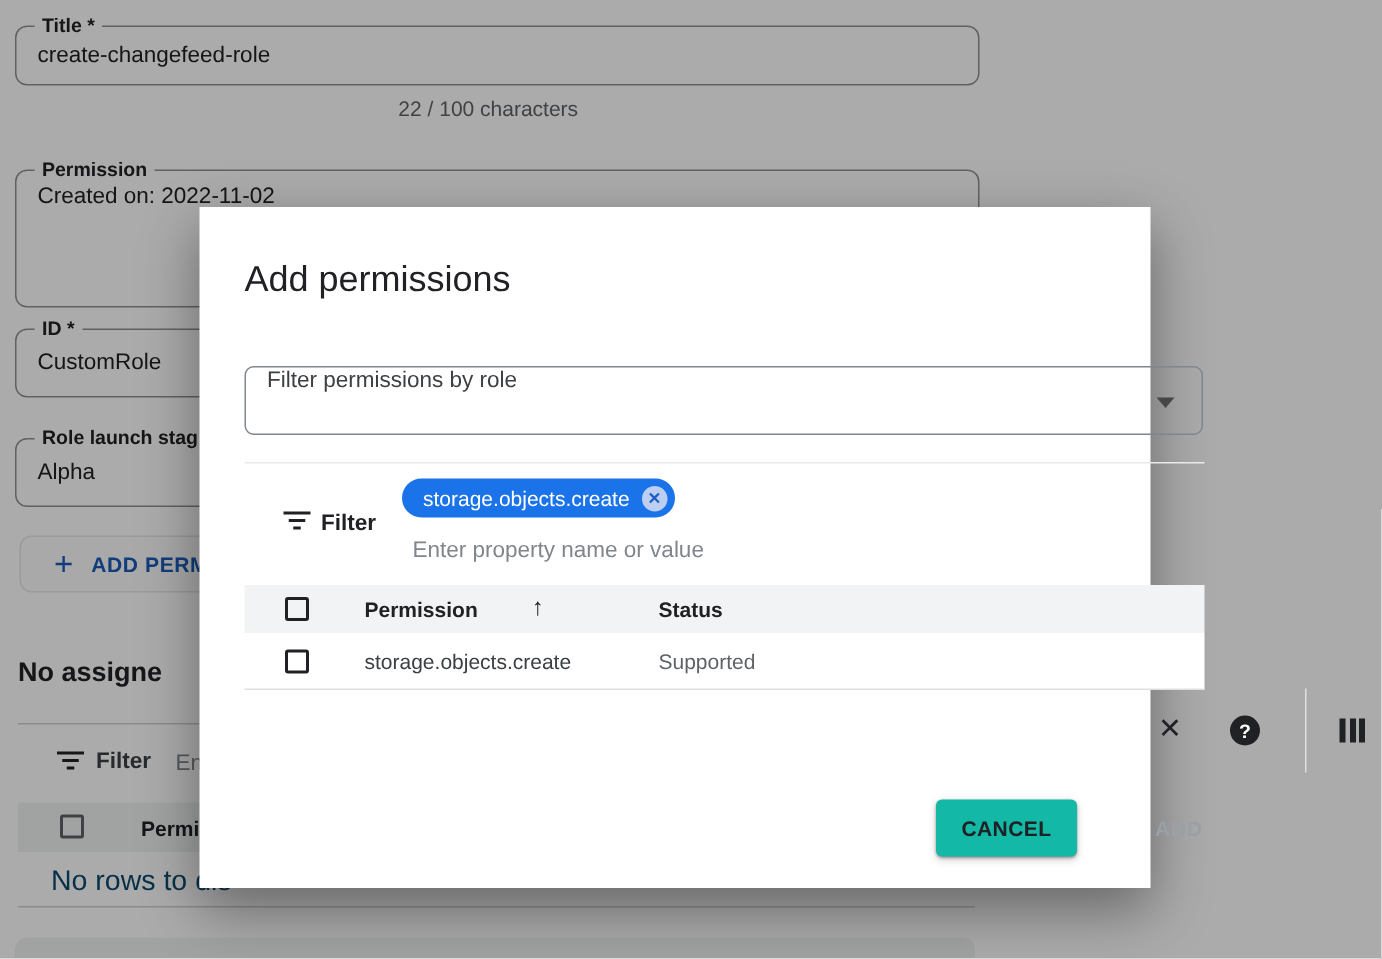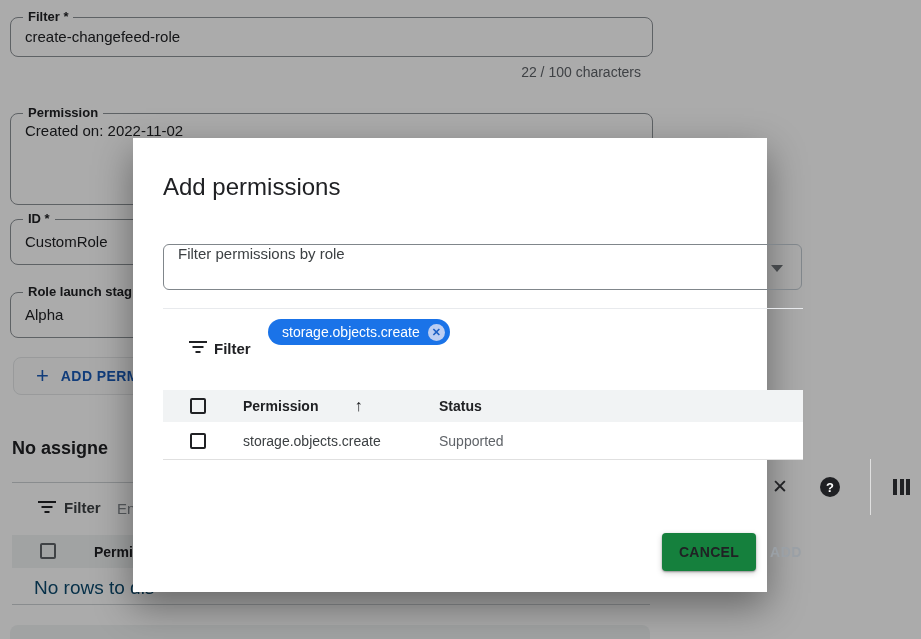--- a/index.html
+++ b/index.html
@@ -4,21 +4,21 @@
 <style>
   html,body{margin:0;padding:0;background:#e8e8e8;}
   *{box-sizing:border-box;font-family:"Liberation Sans",sans-serif;}
   .stage{position:relative;width:921px;height:639px;overflow:hidden;background:#ffffff;}
 
   
   .field{position:absolute;border:1px solid #8d9297;border-radius:8px;background:#fff;}
   .field .flabel{position:absolute;top:-9px;left:12px;background:#fff;padding:0 5px;
     font-size:13px;font-weight:bold;color:#202124;white-space:nowrap;}
   .field .fvalue{position:absolute;left:14px;font-size:15px;color:#202124;white-space:nowrap;}
-  .char-counter{position:absolute;top:64px;left:10px;width:631px;text-align:right;
+  .char-counter{position:absolute;top:64px;left:10px;width:631px;text-align:center;
     font-size:14px;color:#5f6368;}
   .add-perm-btn{position:absolute;left:13px;top:357px;width:300px;height:38px;
     background:#fdfdfd;border:1px solid #e4e6e8;border-radius:8px;display:flex;
     align-items:center;color:#1a5bb8;}
   .add-perm-btn .plus{font-size:22px;font-weight:normal;margin-left:22px;line-height:1;}
   .add-perm-btn .lbl{font-size:14px;font-weight:bold;letter-spacing:.4px;margin-left:12px;}
   .bg-heading{position:absolute;left:12px;top:438px;font-size:18px;font-weight:bold;color:#202124;}
   .hr{position:absolute;height:1px;background:#cdd1d4;}
   .bg-filter-label{position:absolute;left:64px;top:499px;font-size:15px;font-weight:bold;color:#3c4043;}
   .bg-filter-ph{position:absolute;left:117px;top:500px;font-size:15px;color:#80868b;}
@@ -72,33 +72,33 @@
   .m-row{position:absolute;left:30px;top:284px;width:640px;height:38px;border-bottom:1px solid #e0e0e0;
     display:flex;align-items:center;background:#fff;}
   .cell-check{width:80px;padding-left:27px;}
   .cell-perm{width:196px;display:flex;align-items:center;}
   .cell-status{flex:1;}
   .m-thead .cell-perm,.m-thead .cell-status{font-size:14px;font-weight:bold;color:#202124;gap:20px;}
   .sort-arrow{font-size:16px;font-weight:bold;color:#202124;margin-left:16px;}
   .m-row .cell-perm{font-size:14px;color:#3c4043;}
   .m-row .cell-status{font-size:14px;color:#5f6368;}
 
-  .btn-cancel{position:absolute;left:529px;top:395px;width:94px;height:38px;background:#15803d;
+  .btn-cancel{position:absolute;left:491px;top:395px;width:94px;height:38px;background:#14b8a6;
     border:none;border-radius:4px;box-shadow:0 1px 2px rgba(0,0,0,.35),0 2px 6px rgba(0,0,0,.18);
     font-size:14px;font-weight:bold;letter-spacing:.3px;color:#202124;cursor:pointer;}
   .btn-add{position:absolute;left:618px;top:395px;width:70px;height:38px;background:transparent;
     border:none;font-size:14px;font-weight:bold;letter-spacing:.5px;color:#9aa0a6;}
 </style>
 </head>
 <body>
 
 <div class="stage">
 
   <div class="field" style="left:10px;top:17px;width:643px;height:40px;">
-    <span class="flabel">Filter *</span>
+    <span class="flabel">Title *</span>
     <span class="fvalue" style="top:10px;">create-changefeed-role</span>
   </div>
   <div class="char-counter">22 / 100 characters</div>
 
   <div class="field" style="left:10px;top:113px;width:643px;height:92px;">
     <span class="flabel">Permission</span>
     <span class="fvalue" style="top:8px;">Created on: 2022-11-02</span>
   </div>
 
   <div class="field" style="left:10px;top:219px;width:643px;height:46px;">
@@ -151,20 +151,21 @@
         <i></i>
         <i></i>
         <i></i>
       </span>
     <span class="m-filter-label">Filter</span>
 
     <div class="chip">
       <span class="chip-text">storage.objects.create</span>
       <span class="chip-x">✕</span>
     </div>
+    <span class="m-filter-ph" title="Enter property name or value">Enter property name or value</span>
 
     <span class="icon-clear">✕</span>
     <span class="icon-help">?</span>
     <span class="vdiv"></span>
     <span class="icon-cols">
         <i></i>
         <i></i>
         <i></i>
       </span>
 

